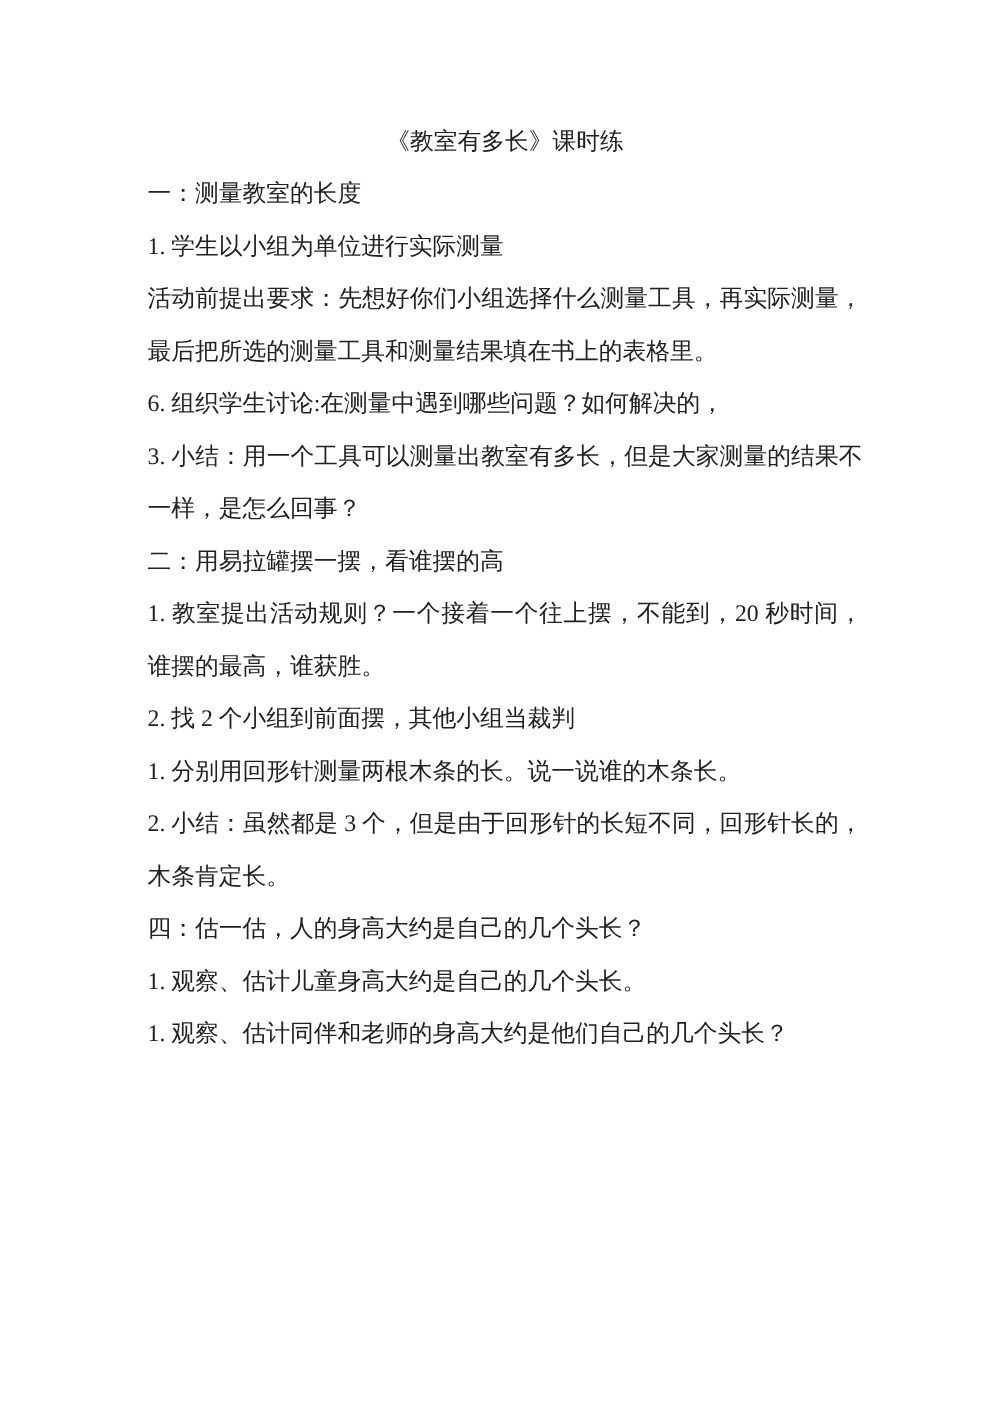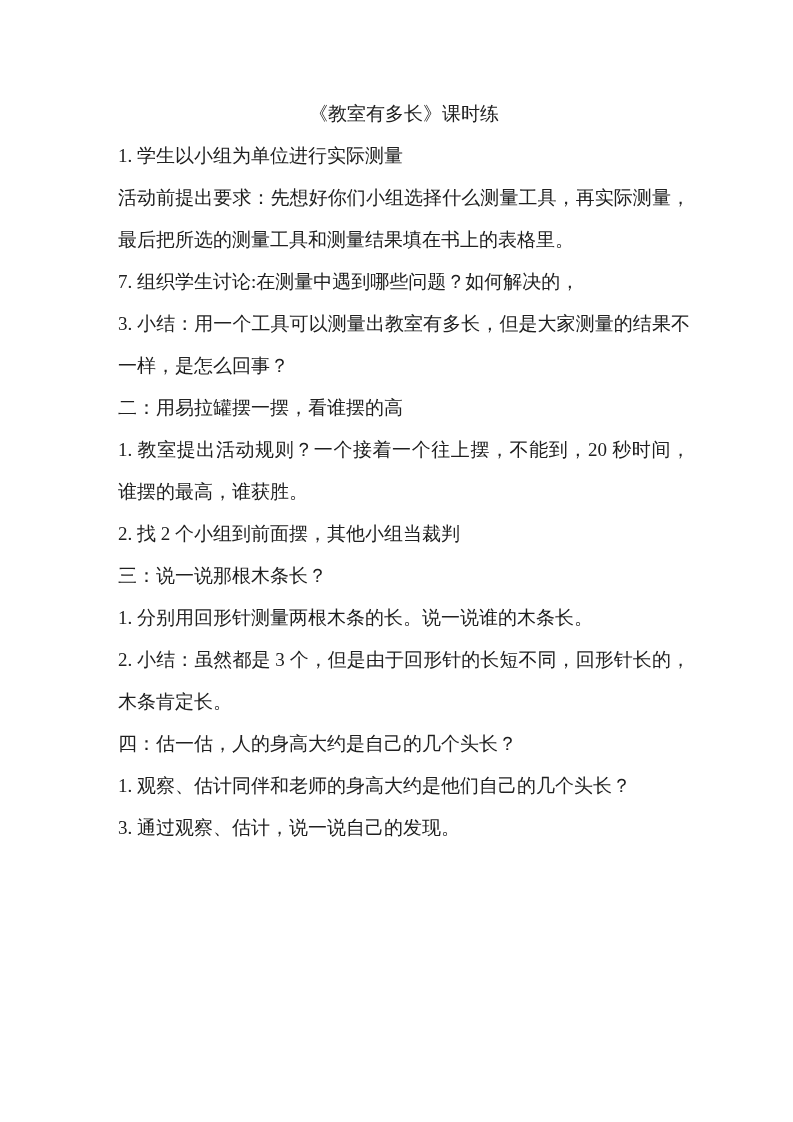--- a/index.html
+++ b/index.html
@@ -37,30 +37,30 @@
     line-height: 42px;
   }
 </style>
 </head>
 <body>
 
 <div class="page">
 
   <h1 class="doc-title">《教室有多长》课时练</h1>
 
+  <p class="para">一：测量教室的长度</p>
   <p class="para">1. 学生以小组为单位进行实际测量</p>
   <p class="para">活动前提出要求：先想好你们小组选择什么测量工具，再实际测量，最后把所选的测量工具和测量结果填在书上的表格里。</p>
-  <p class="para">7. 组织学生讨论:在测量中遇到哪些问题？如何解决的，</p>
+  <p class="para">6. 组织学生讨论:在测量中遇到哪些问题？如何解决的，</p>
   <p class="para">3. 小结：用一个工具可以测量出教室有多长，但是大家测量的结果不一样，是怎么回事？</p>
 
   <p class="para">二：用易拉罐摆一摆，看谁摆的高</p>
   <p class="para">1. 教室提出活动规则？一个接着一个往上摆，不能到，20 秒时间，谁摆的最高，谁获胜。</p>
   <p class="para">2. 找 2 个小组到前面摆，其他小组当裁判</p>
 
-  <p class="para">三：说一说那根木条长？</p>
   <p class="para">1. 分别用回形针测量两根木条的长。说一说谁的木条长。</p>
   <p class="para">2. 小结：虽然都是 3 个，但是由于回形针的长短不同，回形针长的，木条肯定长。</p>
 
   <p class="para">四：估一估，人的身高大约是自己的几个头长？</p>
+  <p class="para">1. 观察、估计儿童身高大约是自己的几个头长。</p>
   <p class="para">1. 观察、估计同伴和老师的身高大约是他们自己的几个头长？</p>
-  <p class="para">3. 通过观察、估计，说一说自己的发现。</p>
 
 </div>
 
 </body></html>

